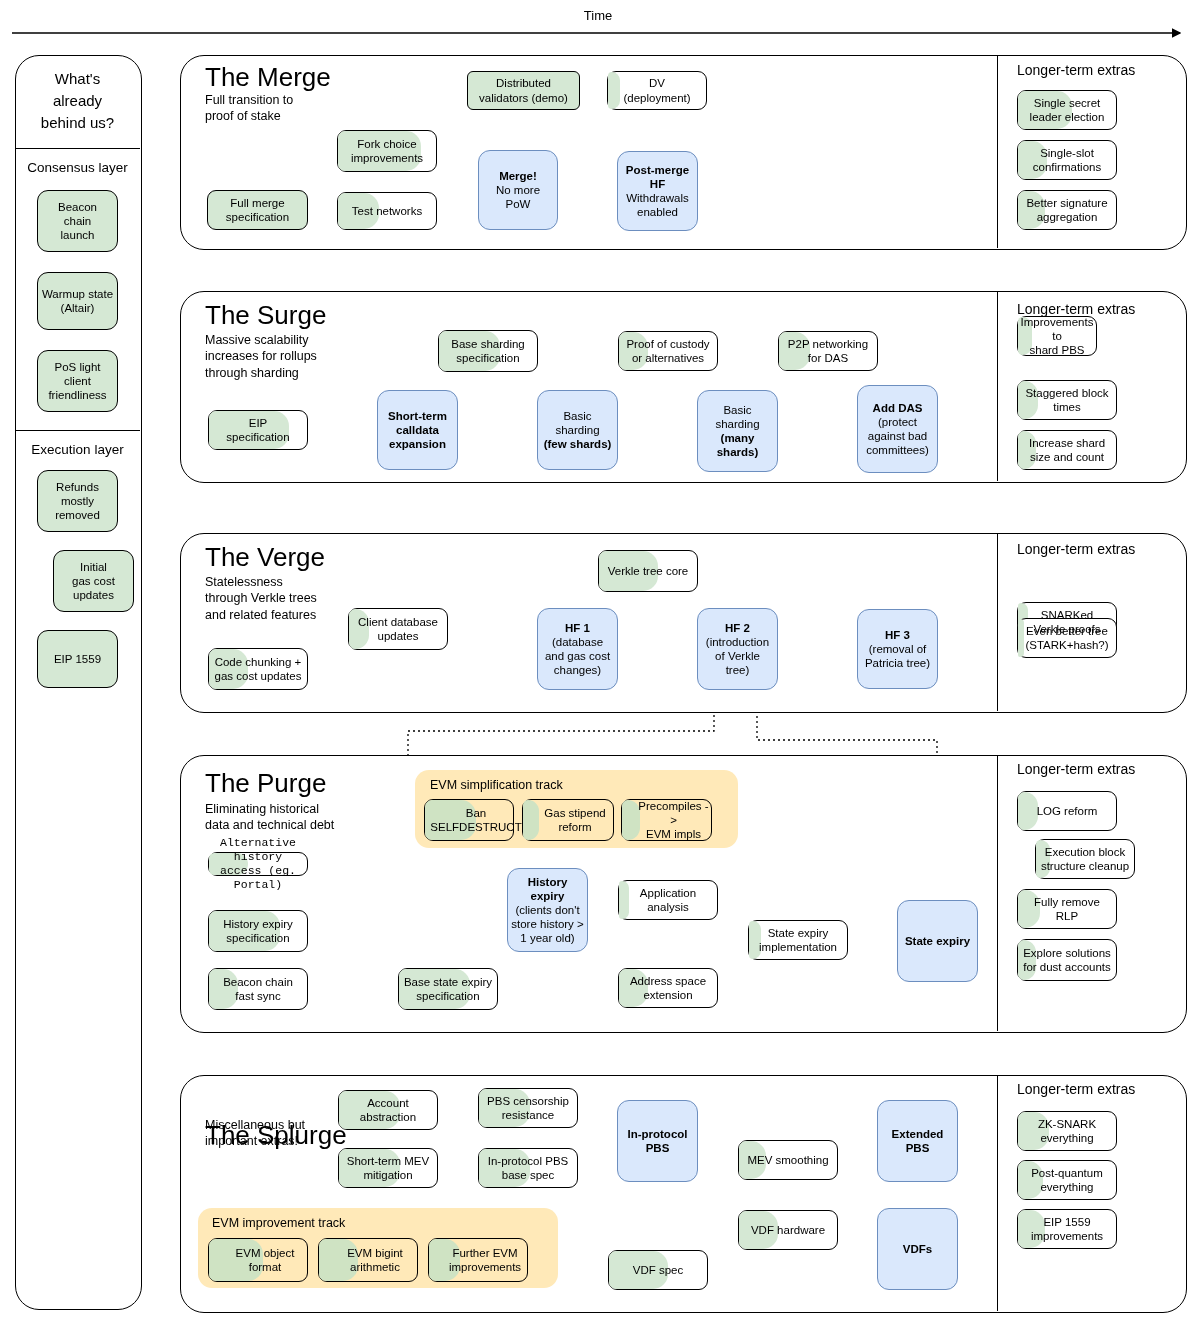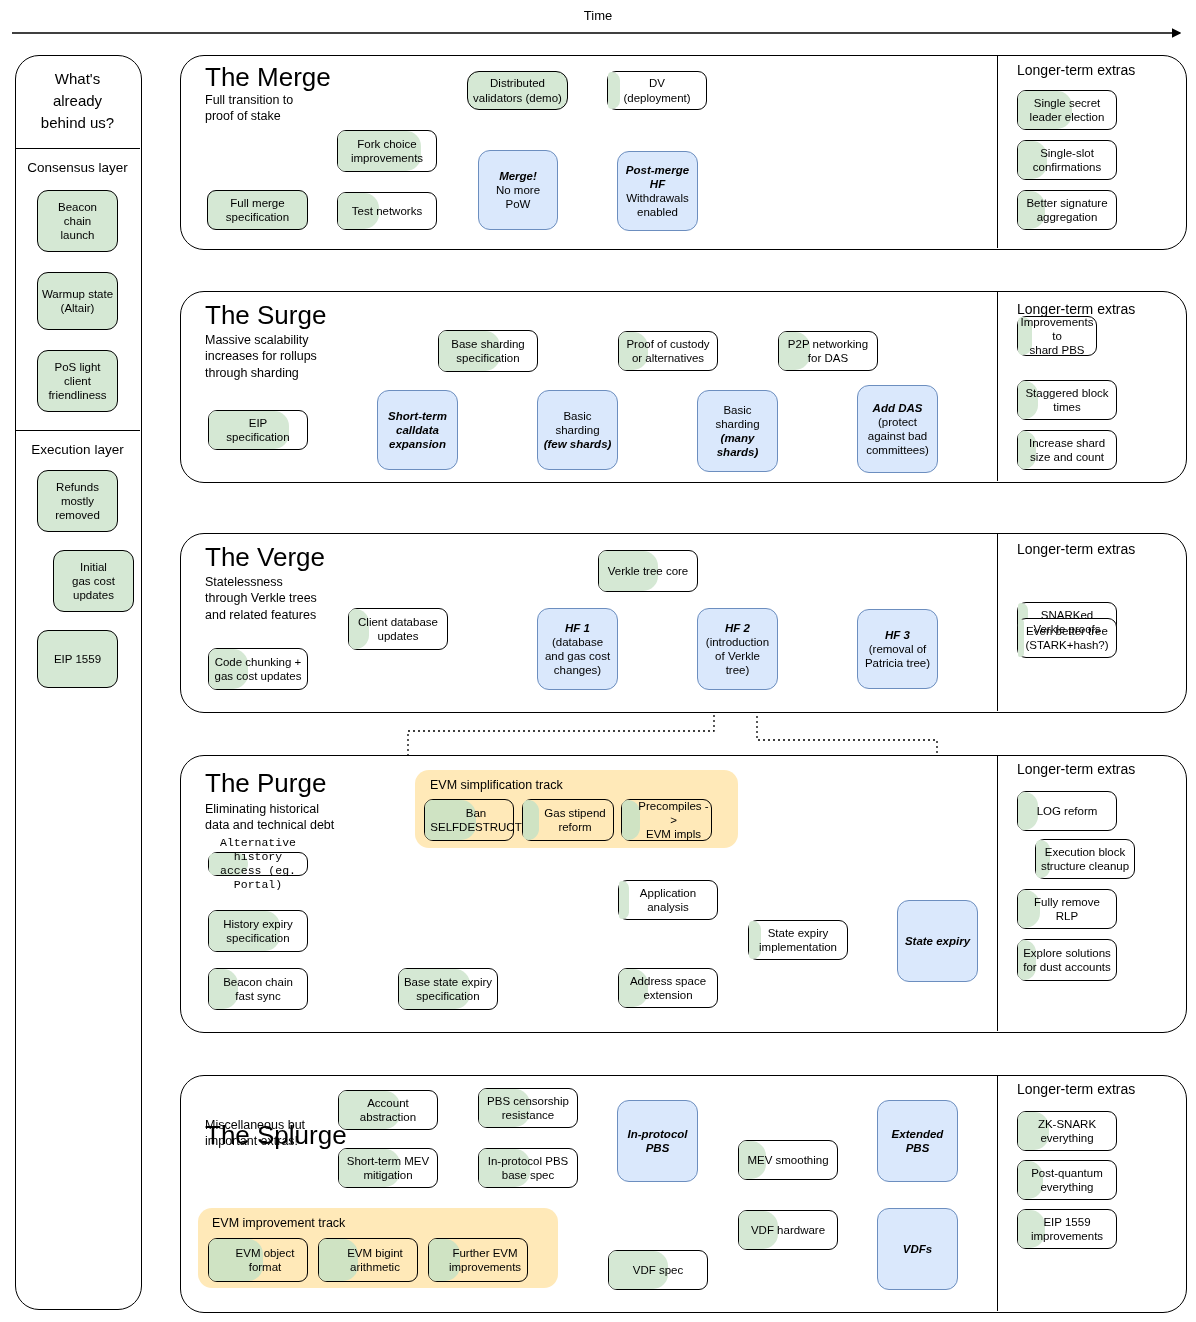--- a/index.html
+++ b/index.html
@@ -20,21 +20,21 @@
         background:#fff;white-space:pre-line;padding:2px;box-sizing:border-box;}
   .node span{position:relative;z-index:1;display:block;}
   .prog::before{content:"";position:absolute;left:0;top:0;bottom:0;width:var(--p,50%);
         background:#d5e8d4;border-radius:7px 15px 15px 7px;z-index:0;}
   .green{background:#d5e8d4;border-radius:11px;}
   .blue{background:#dae8fc;border:1px solid #6c8ebf;border-radius:12px;}
   .gold{background:#ffe9b8;padding-left:16px;}
   .gold.prog::before{background:#cfe3c3;}
   .track{position:absolute;background:#ffe9b8;border:none;border-radius:14px;}
   .track-label{position:absolute;font-size:12.5px;}
-  .b{font-weight:bold;font-style:italic;}
+  .b{font-weight:bold;}
 </style>
 </head>
 <body>
 
 <div id="canvas">
 
   <div class="time-label" style="left:558px;top:8px;width:80px;">Time</div>
 
   <svg id="wires" width="1196" height="1322" viewBox="0 0 1196 1322">
     <defs>
@@ -108,21 +108,21 @@
   <div class="node green" style="left:37px;top:550px;width:81px;height:62px;margin-left:16px;"><span>Initial
 gas cost
 updates</span></div>
   <div class="node green" style="left:37px;top:630px;width:81px;height:58px;"><span>EIP 1559</span></div>
 
   <div class="frame" style="left:180px;top:55px;width:1005px;height:193px;"></div>
   <div class="vdivider" style="left:997px;top:55px;height:193px;"></div>
   <div class="sec-title" style="left:205px;top:62px;">The Merge</div>
   <div class="sec-desc" style="left:205px;top:92px;">Full transition to
 proof of stake</div>
-  <div class="node green" style="left:467px;top:71px;width:101px;height:39px;border-radius:12px;"><span>Distributed
+  <div class="node green" style="left:467px;top:71px;width:113px;height:39px;border-radius:6px;"><span>Distributed
 validators (demo)</span></div>
   <div class="node prog" style="left:607px;top:71px;width:100px;height:39px;--p:12%;"><span>DV
 (deployment)</span></div>
   <div class="node prog" style="left:337px;top:130px;width:100px;height:42px;--p:85%;"><span>Fork choice
 improvements</span></div>
   <div class="node green" style="left:207px;top:190px;width:101px;height:40px;border-radius:9px;"><span>Full merge
 specification</span></div>
   <div class="node prog" style="left:337px;top:192px;width:100px;height:38px;--p:42%;"><span>Test networks</span></div>
   <div class="node blue" style="left:478px;top:150px;width:80px;height:80px;"><span class="b">Merge!</span><span>No more
 PoW</span></div>
@@ -207,20 +207,24 @@
   <div class="node prog gold" style="left:522px;top:799px;width:92px;height:42px;--p:18%;"><span>Gas stipend
 reform</span></div>
   <div class="node prog gold" style="left:621px;top:799px;width:91px;height:42px;--p:20%;"><span>Precompiles -&gt;
 EVM impls</span></div>
   <div class="node prog" style="left:208px;top:852px;width:100px;height:24px;font-family:Liberation Mono, monospace;--p:40%;"><span>Alternative history
 access (eg. Portal)</span></div>
   <div class="node prog" style="left:208px;top:910px;width:100px;height:42px;--p:72%;"><span>History expiry
 specification</span></div>
   <div class="node prog" style="left:208px;top:968px;width:100px;height:42px;--p:30%;"><span>Beacon chain
 fast sync</span></div>
+  <div class="node blue" style="left:507px;top:868px;width:81px;height:84px;"><span class="b">History
+expiry</span><span>(clients don't
+store history &gt;
+1 year old)</span></div>
   <div class="node prog" style="left:618px;top:880px;width:100px;height:40px;--p:10%;"><span>Application
 analysis</span></div>
   <div class="node prog" style="left:748px;top:920px;width:100px;height:40px;--p:12%;"><span>State expiry
 implementation</span></div>
   <div class="node prog" style="left:398px;top:968px;width:100px;height:42px;--p:72%;"><span>Base state expiry
 specification</span></div>
   <div class="node prog" style="left:618px;top:968px;width:100px;height:40px;--p:30%;"><span>Address space
 extension</span></div>
   <div class="node blue" style="left:897px;top:900px;width:81px;height:82px;"><span class="b">State expiry</span></div>
   <div class="extras-title" style="left:1017px;top:761px;">Longer-term extras</div>

